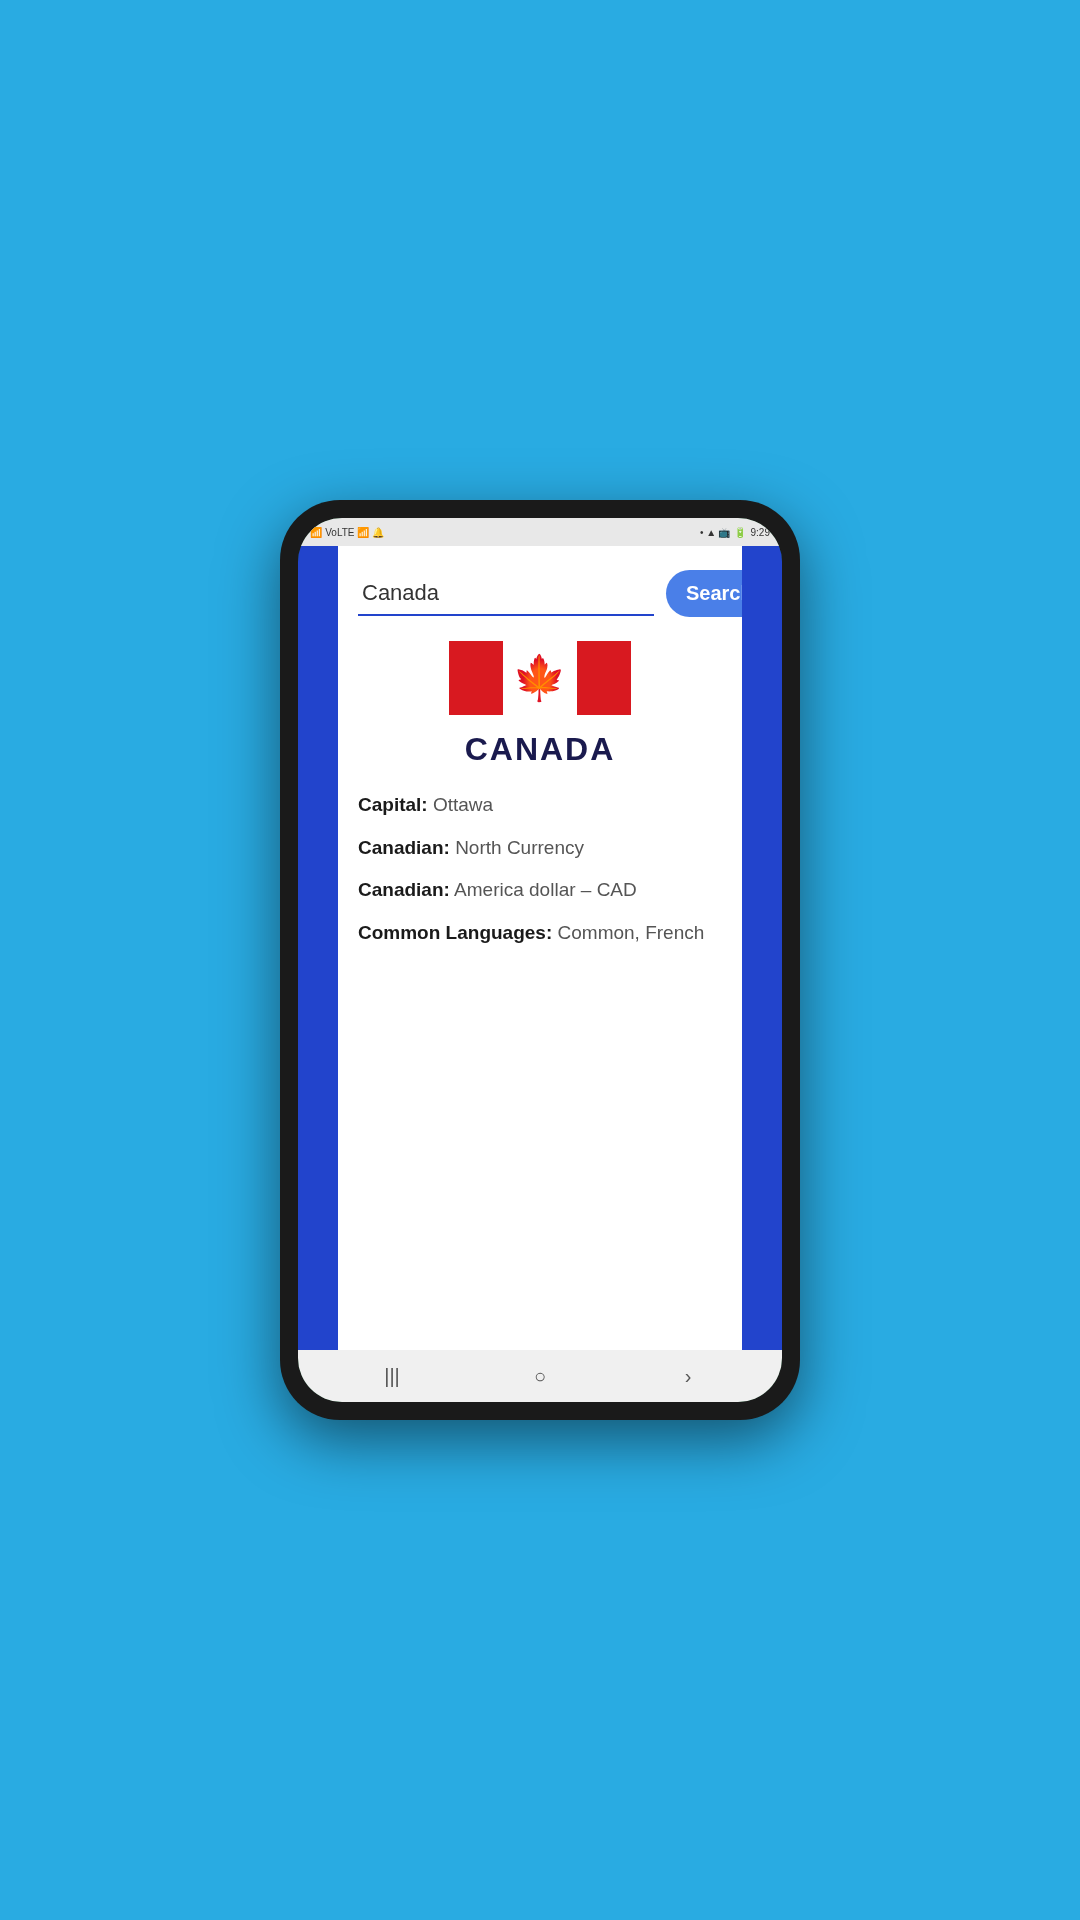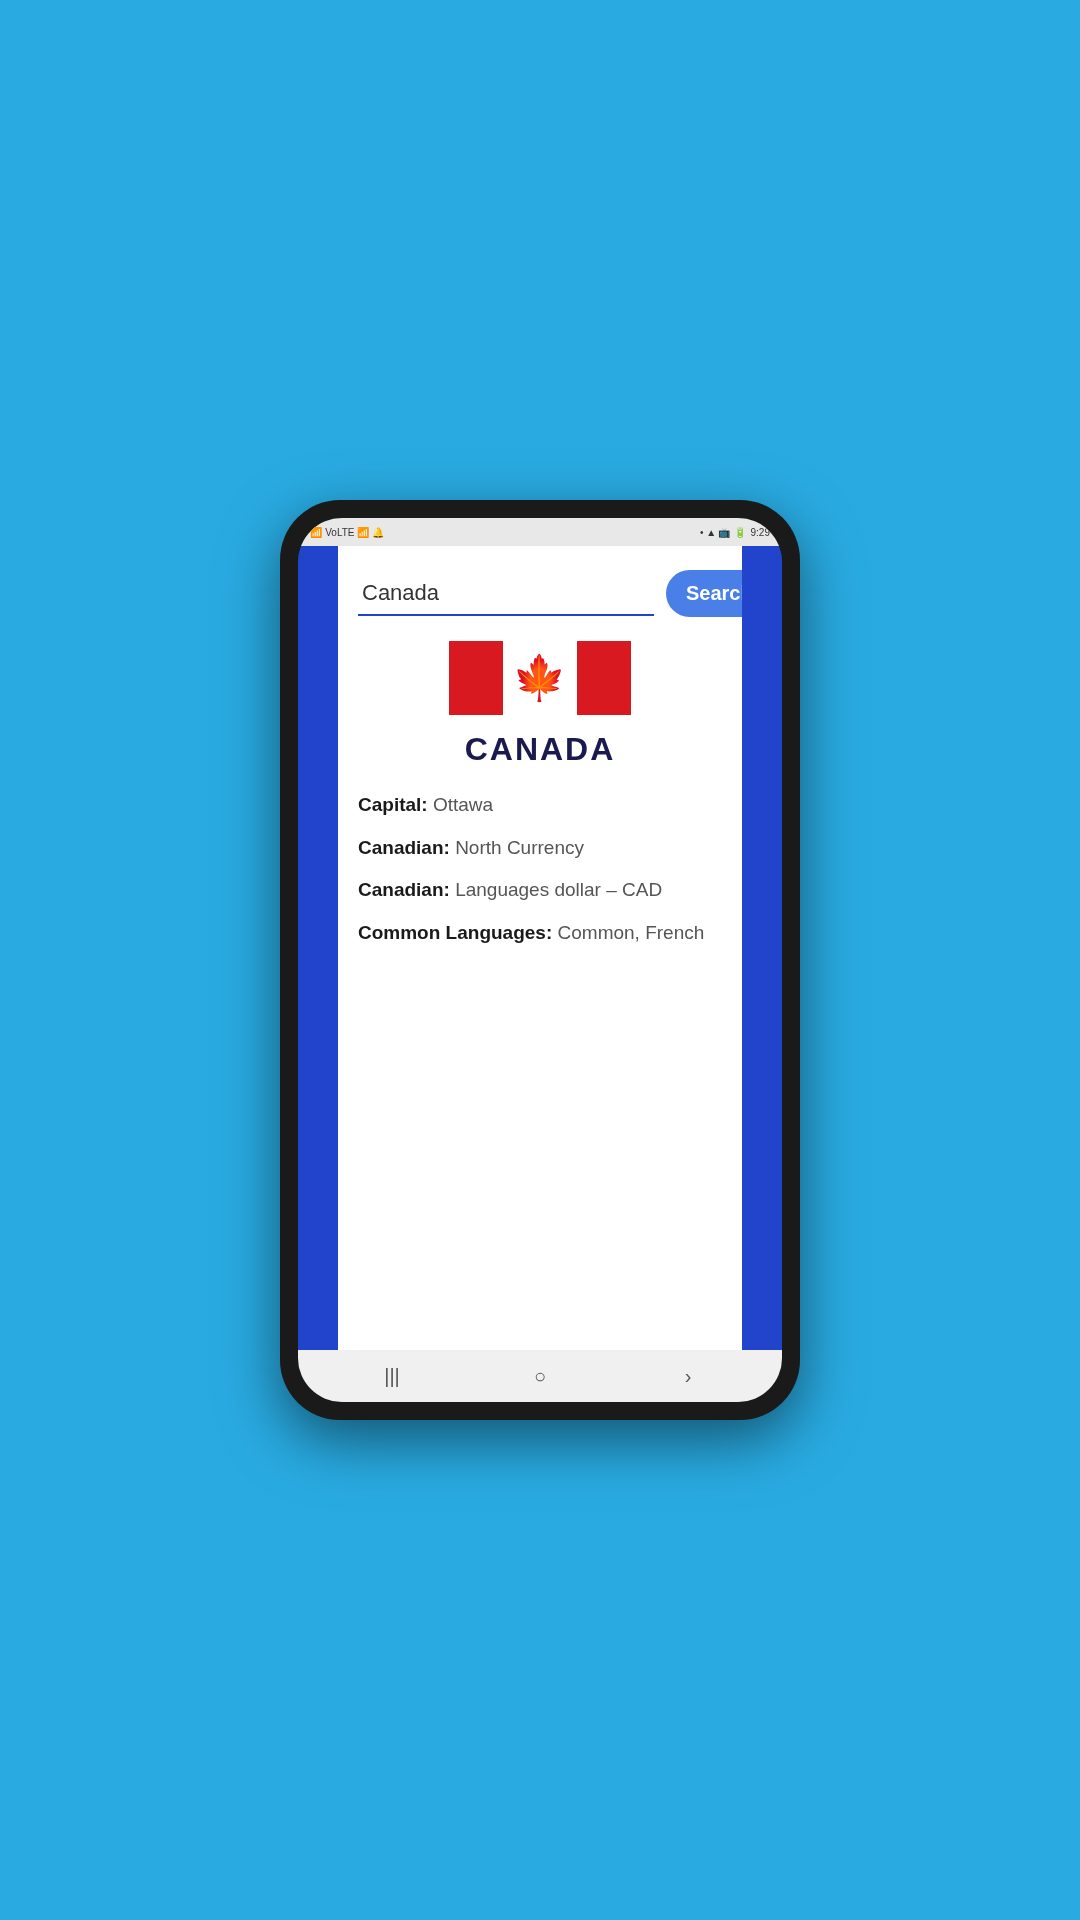--- a/index.html
+++ b/index.html
@@ -247,21 +247,21 @@
           </div>
 
           <div class="info-row">
             <span class="info-label">Canadian:</span>
             <span>North Currency</span>
           </div>
 
 
           <div class="info-row">
             <span class="info-label">Canadian:</span>
-            <span>Languages dollar – CAD</span>
+            <span>America dollar – CAD</span>
           </div>
 
           <div class="info-row">
             <span class="info-label">Common Languages:</span>
             <span>Common, French</span>
           </div>
 
         </div>
       </div>
 

